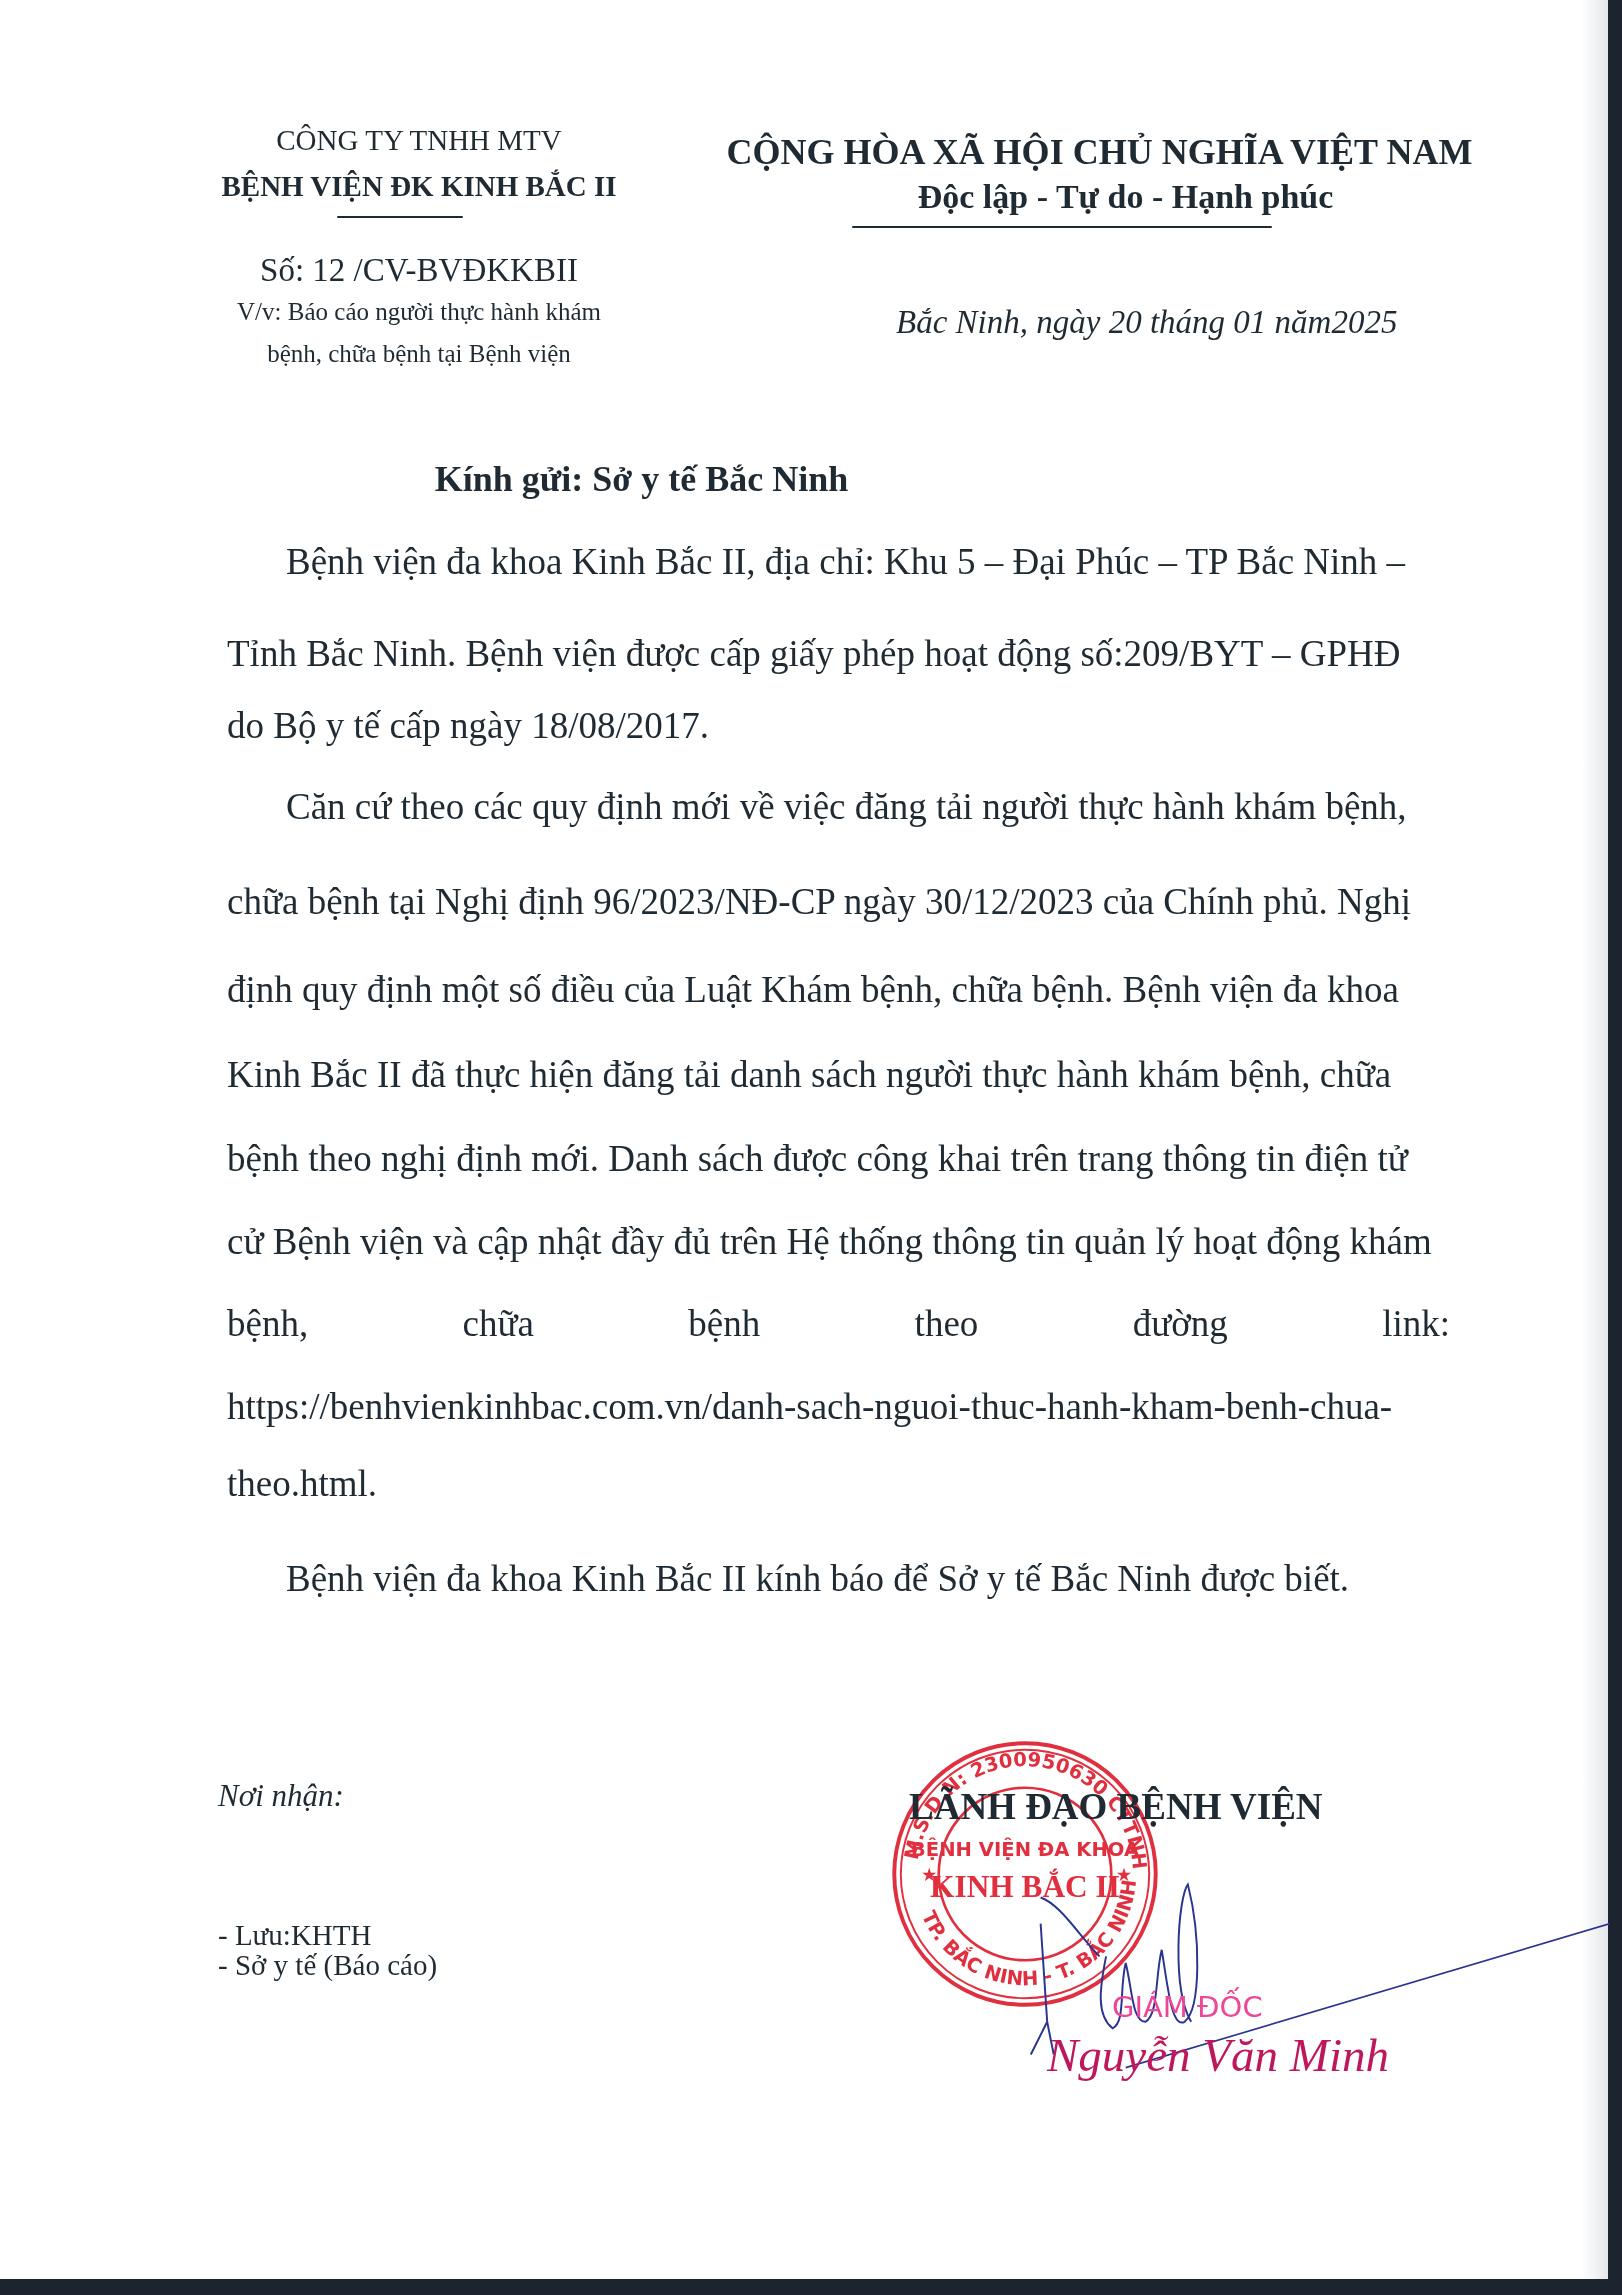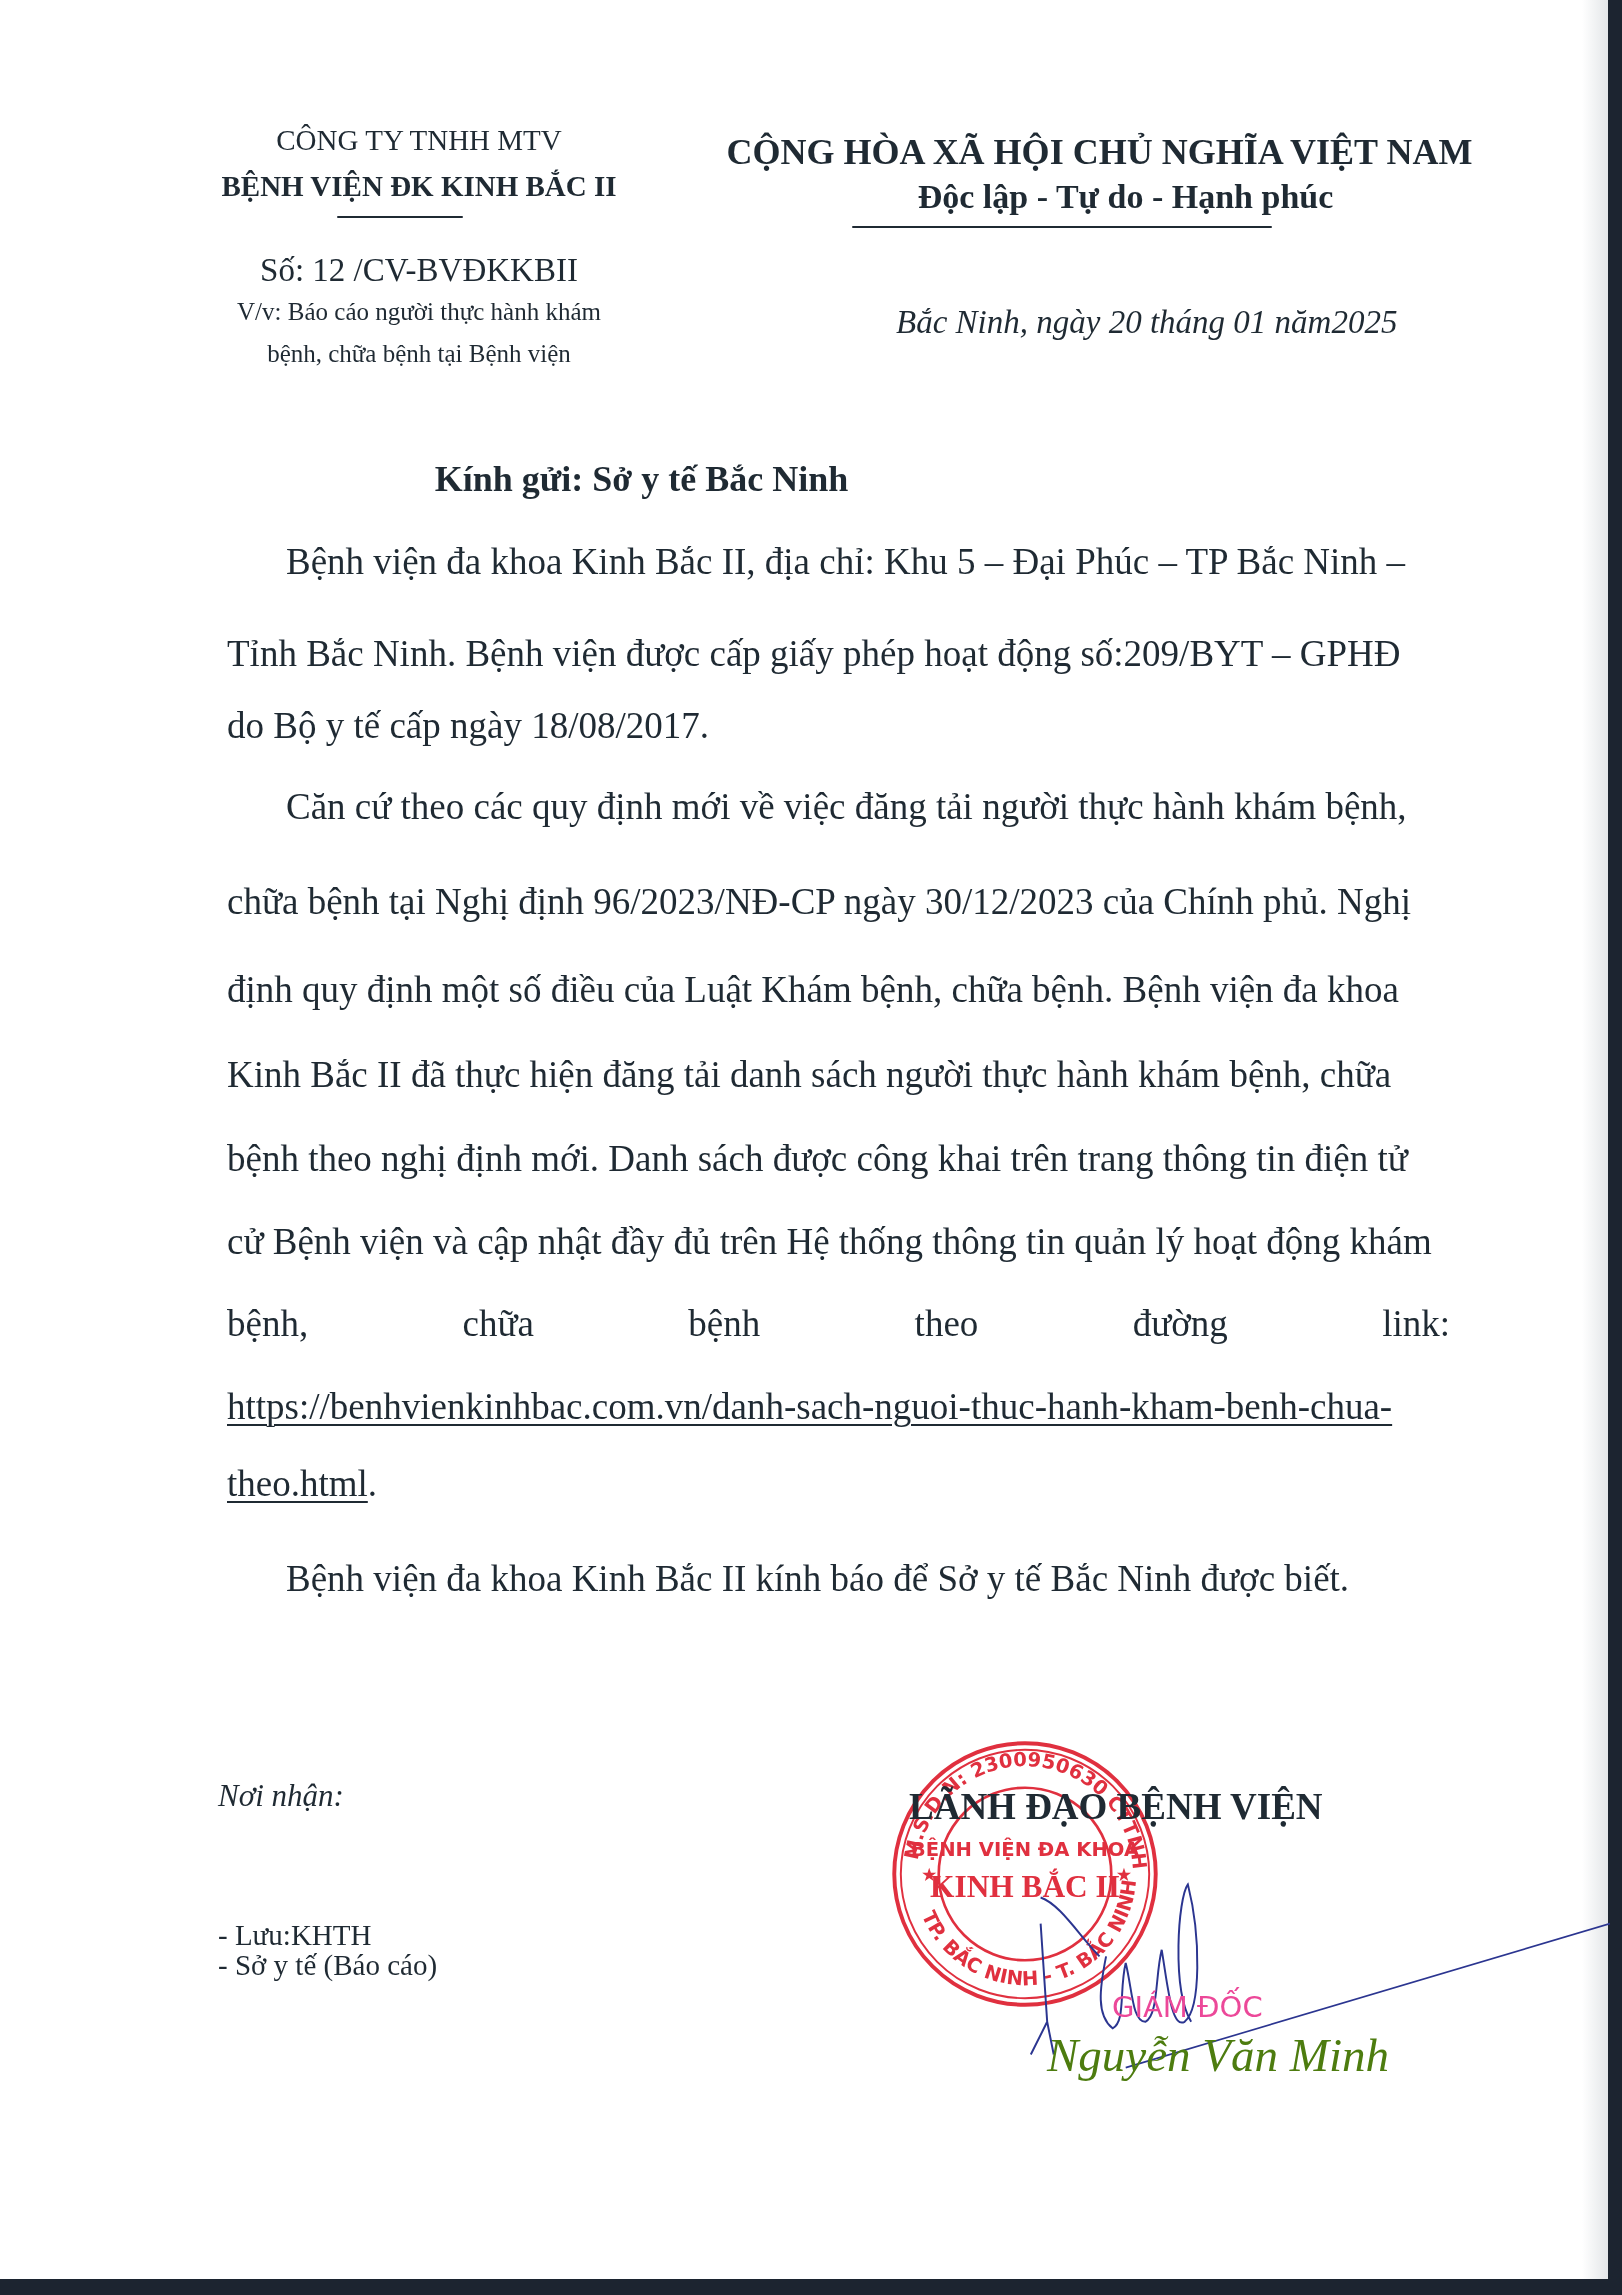--- a/index.html
+++ b/index.html
@@ -11,21 +11,21 @@
        background:linear-gradient(to right,rgba(255,255,255,0),rgba(200,205,210,0.5));}
   .page-edge-bottom{position:absolute;left:0;bottom:0;width:1622px;height:15.7px;background:#1c2430;}
   .hdr-left{left:131px;width:576px;text-align:center;font-size:30px;}
   .hdr-right{left:720px;width:759px;text-align:center;}
   .bold{font-weight:bold;}
   .italic{font-style:italic;}
   .rule{position:absolute;height:2px;background:#1f2a33;border-radius:1.3px;}
   .body-line{position:absolute;left:227px;width:1223px;font-size:37px;line-height:1;white-space:nowrap;}
   .justify{display:flex;justify-content:space-between;}
   .indent{padding-left:59px;box-sizing:border-box;}
-  .link{text-decoration:underline;text-decoration-thickness:2px;text-underline-offset:5.2px;color:#1f2a33;}
+  .link{text-decoration-thickness:2px;text-underline-offset:5.2px;color:#1f2a33;}
   .stamp{position:absolute;left:891px;top:1740px;width:268px;height:268px;}
   .sig{position:absolute;left:1021px;top:1858px;width:589px;height:236px;}
 </style>
 </head>
 <body>
 
 <div class="page-edge-right-shade"></div>
 <div class="page-edge-right"></div>
 <div class="page-edge-bottom"></div>
 
@@ -95,14 +95,14 @@
 <div class="abs bold" style="left:909px;top:1785px;font-size:37px;">LÃNH ĐẠO BỆNH VIỆN</div>
 
 <svg class="sig" viewBox="0 0 900 360">
   <path d="M 30 60 C 60 70, 90 120, 120 150" fill="none" stroke="#2b3590" stroke-width="3"></path>
   <path d="M 30 100 L 40 250 L 50 300 M 40 250 L 15 300" fill="none" stroke="#2b3590" stroke-width="3"></path>
   <path d="M 130 150 C 120 200, 115 240, 140 260 C 160 250, 150 200, 160 160 C 170 200, 170 250, 190 250 C 210 240, 205 180, 215 140 C 225 200, 230 260, 250 250 C 275 230, 275 120, 255 40 C 240 60, 230 200, 260 250" fill="none" stroke="#2b3590" stroke-width="3"></path>
   <path d="M 160 320 L 900 100" fill="none" stroke="#2b3590" stroke-width="2.5"></path>
 </svg>
 
 <div class="abs" style="left:1112px;top:1990px;font-size:29px;font-family:'DejaVu Sans','Liberation Sans',sans-serif;color:#ec4899;">GIÁM ĐỐC</div>
-<div class="abs italic" style="left:1047px;top:2028px;font-size:47px;color:#4d7c0f;">Nguyễn Văn Minh</div>
+<div class="abs italic" style="left:1047px;top:2028px;font-size:47px;color:#be185d;">Nguyễn Văn Minh</div>
 
 
 </body></html>

